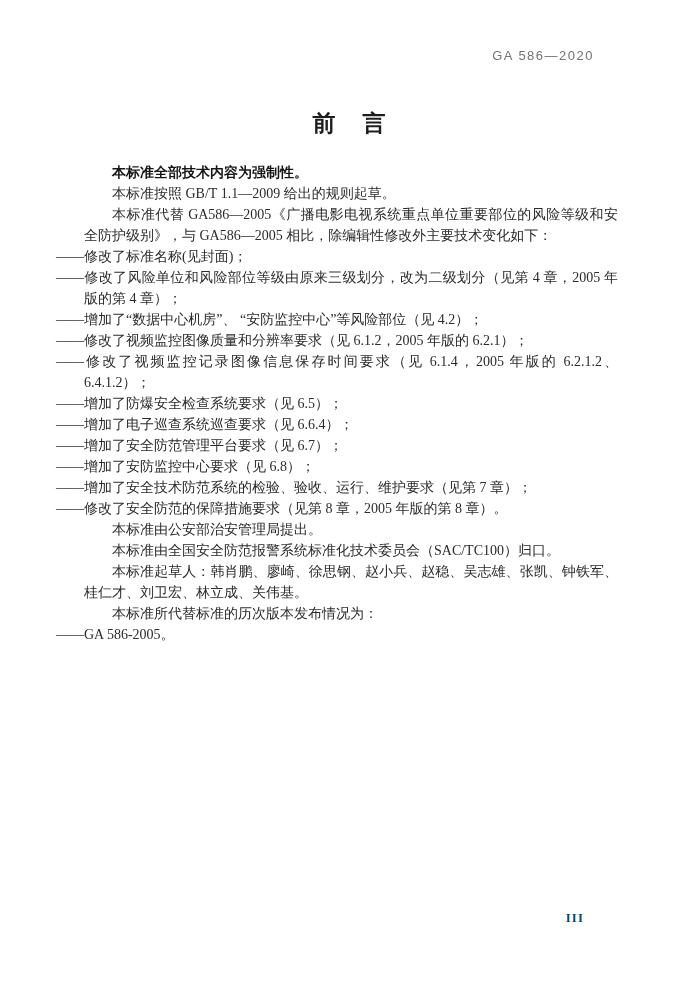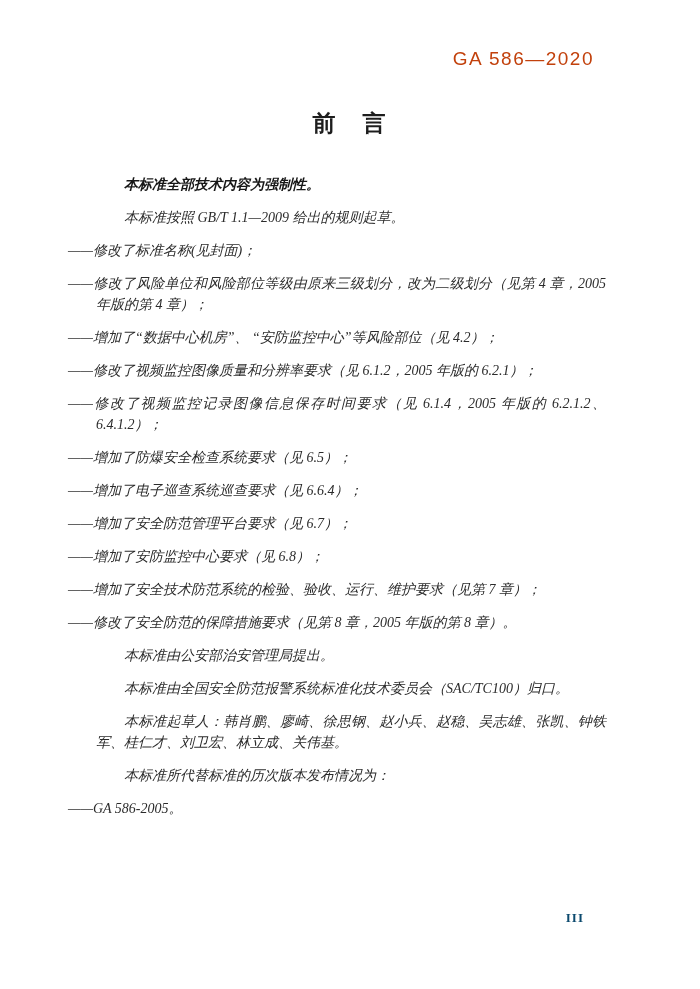--- a/index.html
+++ b/index.html
@@ -14,23 +14,23 @@
     background: #ffffff;
     overflow: hidden;
     font-family: "Liberation Serif", serif;
     color: #2b2b2b;
   }
   .header-code {
     position: absolute;
     top: 48px;
     right: 106px;
     font-family: "Liberation Sans", sans-serif;
-    font-size: 19px;
+    font-size: 13px;
     letter-spacing: 1.5px;
-    color: #c2410c;
+    color: #737373;
     white-space: nowrap;
   }
   .doc-title {
     position: absolute;
     top: 108px;
     left: 0;
     width: 100%;
     margin: 0;
     text-align: center;
     font-family: "Liberation Sans", sans-serif;
@@ -43,23 +43,22 @@
     position: absolute;
     top: 162px;
     left: 84px;
     width: 534px;
     font-size: 14px;
     line-height: 21px;
     text-align: justify;
     color: #2b2b2b;
   }
   .doc-body p {
-    margin: 12px;
+    margin: 0;
     padding: 0;
-    font-style: italic;
   }
   .para {
     text-indent: 2em;
   }
   .bullet {
     padding-left: 4em;
     text-indent: -2em;
   }
   .bold-lead {
     font-family: "Liberation Sans", sans-serif;
@@ -81,20 +80,21 @@
 
 <div class="page">
 
   <div class="header-code">GA 586—2020</div>
 
   <h1 class="doc-title">前　言</h1>
 
   <div class="doc-body">
     <p class="para bold-lead">本标准全部技术内容为强制性。</p>
     <p class="para">本标准按照 GB/T 1.1—2009 给出的规则起草。</p>
+    <p class="para">本标准代替 GA586—2005《广播电影电视系统重点单位重要部位的风险等级和安全防护级别》，与 GA586—2005 相比，除编辑性修改外主要技术变化如下：</p>
     <p class="bullet">——修改了标准名称(见封面)；</p>
     <p class="bullet">——修改了风险单位和风险部位等级由原来三级划分，改为二级划分（见第 4 章，2005 年版的第 4 章）；</p>
     <p class="bullet">——增加了“数据中心机房”、 “安防监控中心”等风险部位（见 4.2）；</p>
     <p class="bullet">——修改了视频监控图像质量和分辨率要求（见 6.1.2，2005 年版的 6.2.1）；</p>
     <p class="bullet">——修改了视频监控记录图像信息保存时间要求（见 6.1.4，2005 年版的 6.2.1.2、6.4.1.2）；</p>
     <p class="bullet">——增加了防爆安全检查系统要求（见 6.5）；</p>
     <p class="bullet">——增加了电子巡查系统巡查要求（见 6.6.4）；</p>
     <p class="bullet">——增加了安全防范管理平台要求（见 6.7）；</p>
     <p class="bullet">——增加了安防监控中心要求（见 6.8）；</p>
     <p class="bullet">——增加了安全技术防范系统的检验、验收、运行、维护要求（见第 7 章）；</p>

